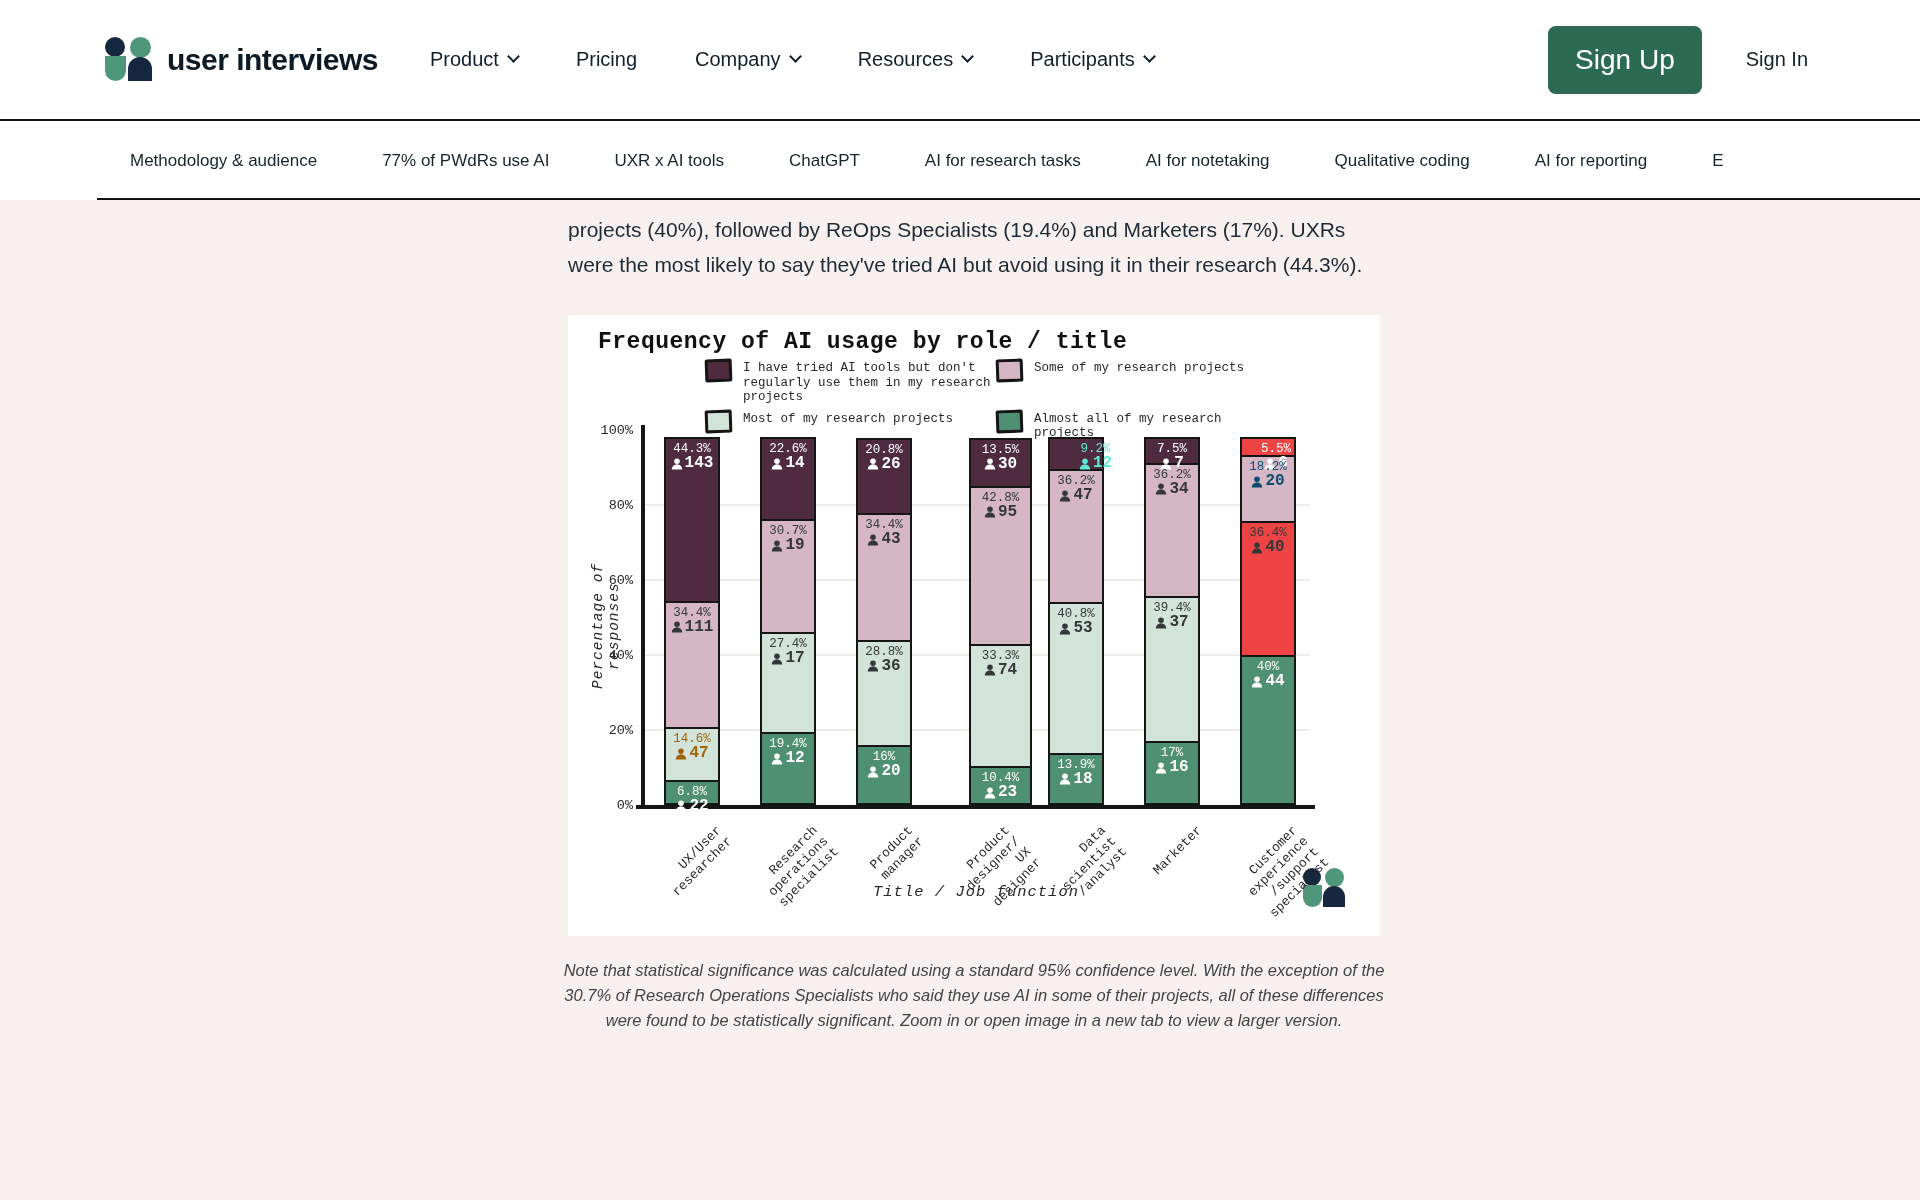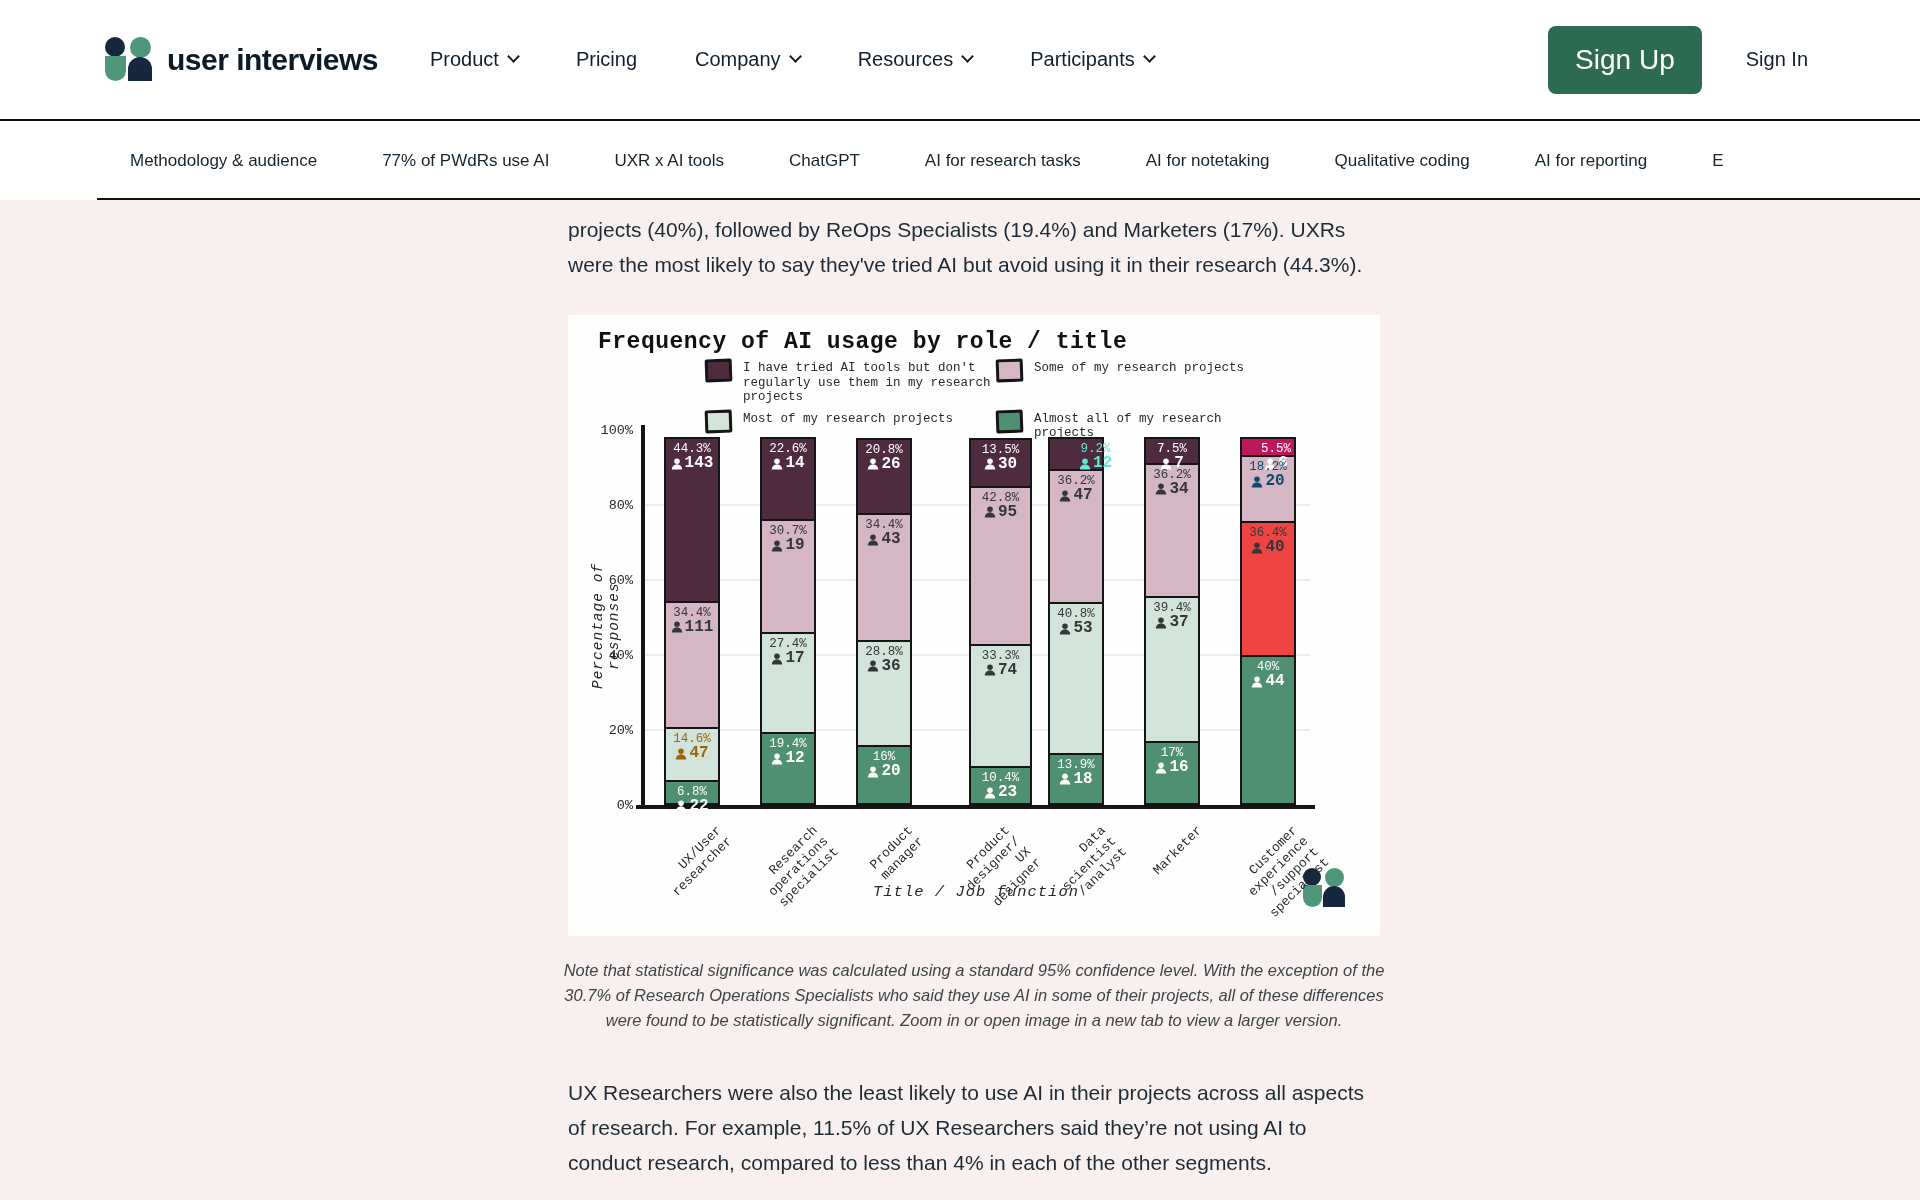--- a/index.html
+++ b/index.html
@@ -466,21 +466,21 @@
                 <svg viewBox="0 0 24 24" width="12" height="12" fill="currentColor">
                   <circle cx="12" cy="6.5" r="5.6"></circle>
                   <path d="M1.5 23a10.5 10.5 0 0 1 21 0z"></path>
                 </svg>
               </span>
               <b>16</b>
             </div>
           </div>
         </div>
         <div class="bar-column" style="left: 595px; width: 56px;">
-          <div class="bar-segment" style="height: 20.625px; background: #be185d; color: rgb(255, 255, 255); padding-left: 16px;">
+          <div class="bar-segment" style="height: 20.625px; background: #ef4444; color: rgb(255, 255, 255); padding-left: 16px;">
             <div class="seg-pct">5.5%</div>
             <div class="seg-count">
               <span>
                 <svg viewBox="0 0 24 24" width="12" height="12" fill="currentColor">
                   <circle cx="12" cy="6.5" r="5.6"></circle>
                   <path d="M1.5 23a10.5 10.5 0 0 1 21 0z"></path>
                 </svg>
               </span>
               <b>6</b>
             </div>
@@ -559,14 +559,13 @@
       <div class="xlab-anchor" style="left: 722px;">
         <div class="xlab">Customer
 experience
 /support
 specialist</div>
       </div>
     </div>
 
   <p class="chart-note">Note that statistical significance was calculated using a standard 95% confidence level. With the exception of the 30.7% of Research Operations Specialists who said they use AI in some of their projects, all of these differences were found to be statistically significant. Zoom in or open image in a new tab to view a larger version.</p>
 
-  <p class="para closing">UX Researchers were also the least likely to use AI in their projects across all aspects of research. For example, 11.5% of UX Researchers said they’re not using AI to conduct research, compared to less than 4% in each of the other segments.</p>
 </div>
 
 </body></html>

